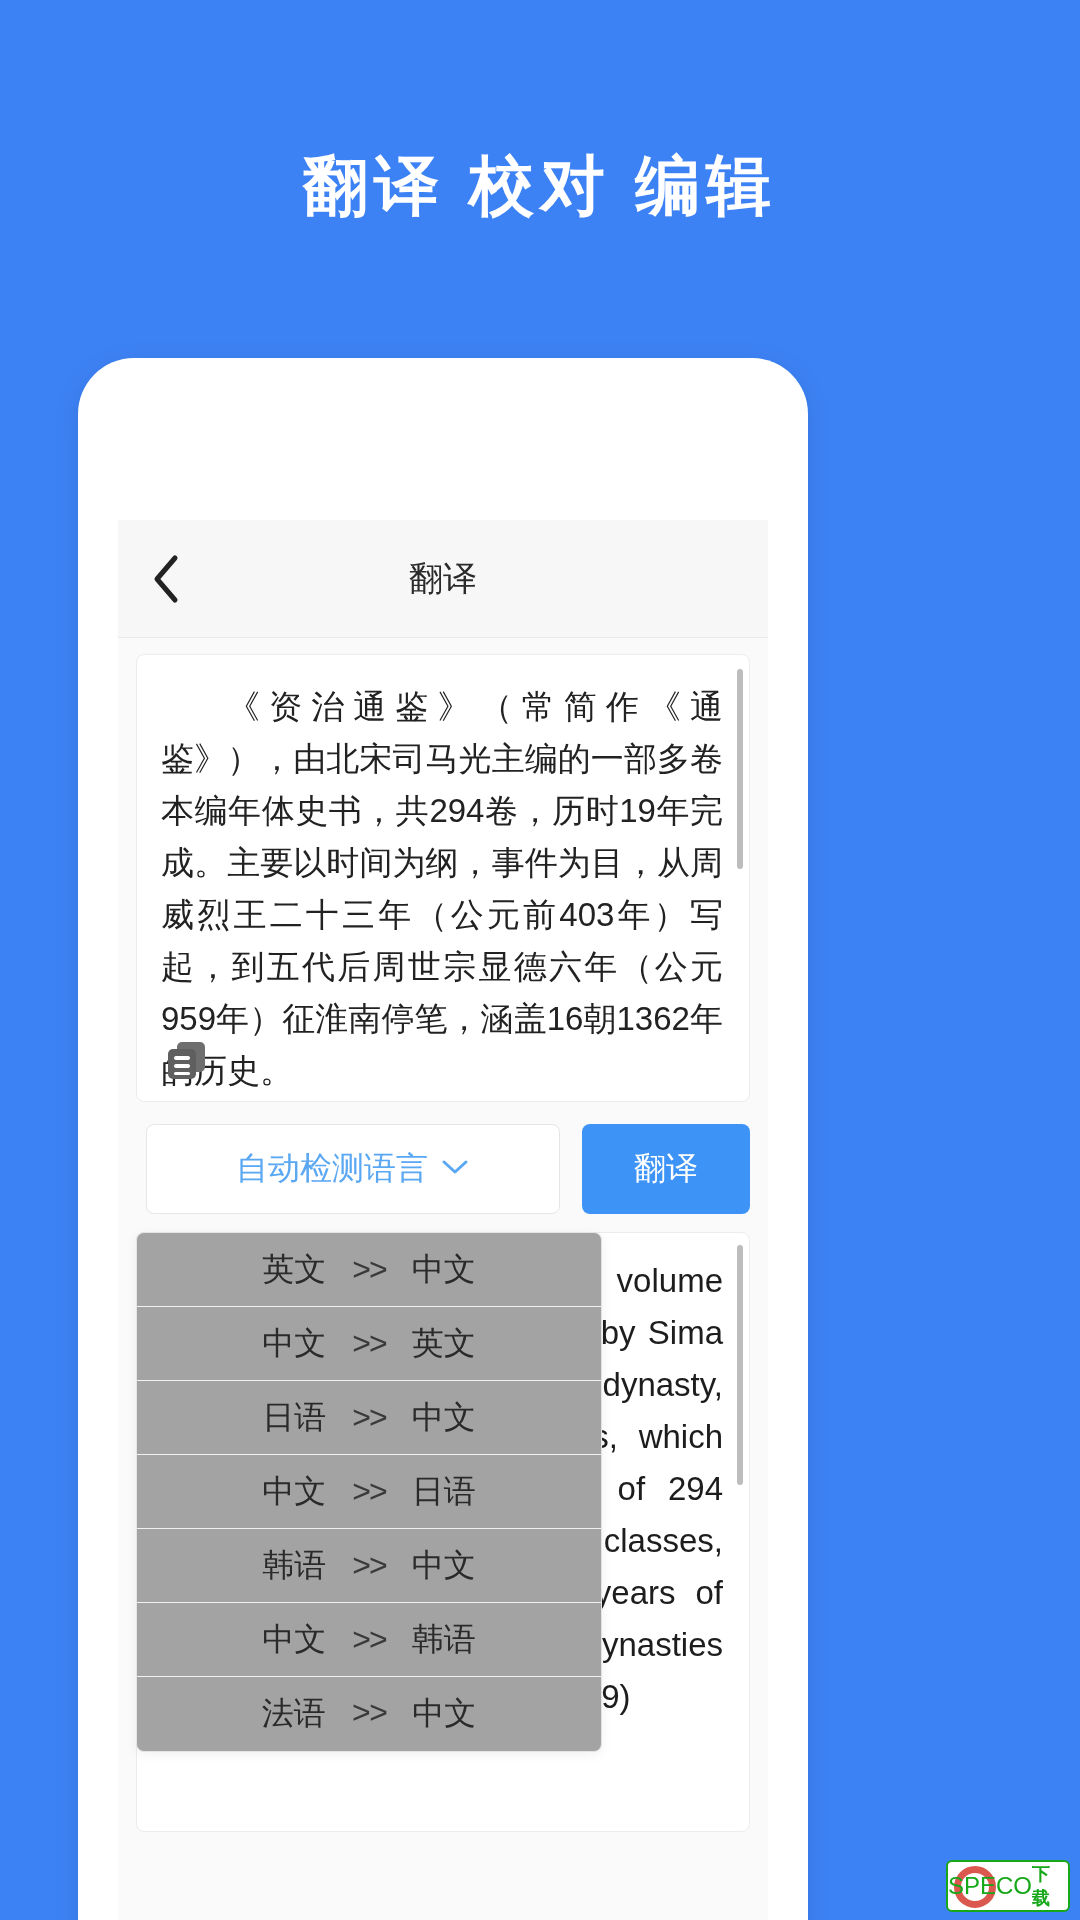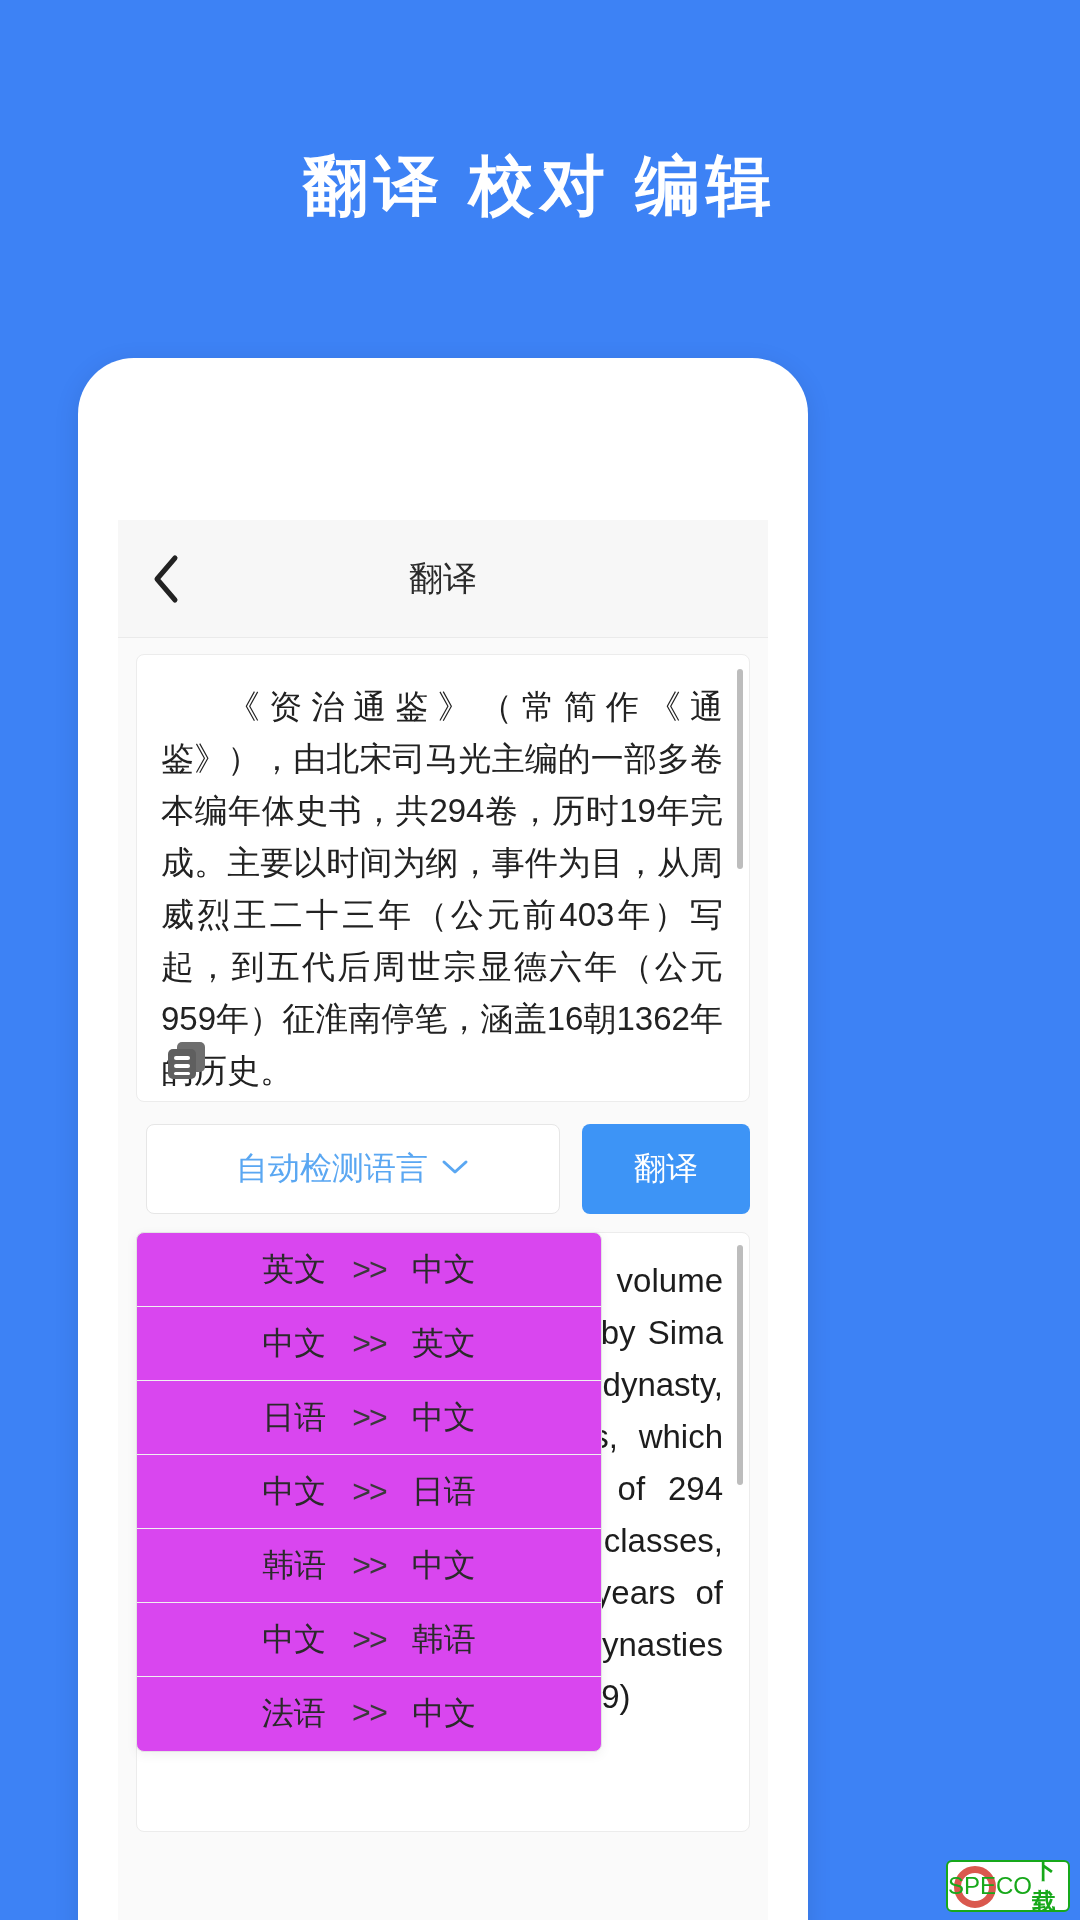--- a/index.html
+++ b/index.html
@@ -161,21 +161,21 @@
     width:6px; height:240px;
     background:#bdbdbd;
     border-radius:3px;
   }
 
   
   .lang-dropdown {
     position:absolute;
     left:0; top:0;
     width:466px;
-    background:#d946ef;
+    background:#a3a3a3;
     border:1px solid #e4e4e4;
     border-radius:8px;
     box-shadow:0 3px 12px rgba(0,0,0,0.06);
     overflow:hidden;
     z-index:5;
   }
   .dd-caret {
     position:absolute;
     left:219px; top:-14px;
     width:28px; height:14px;
@@ -231,21 +231,21 @@
   .wm-text {
     position:relative;
     font-size:24px;
     font-weight:normal;
     color:#17a81a;
     letter-spacing:0px;
     z-index:2;
   }
   .wm-text-cn {
     position:relative;
-    font-size:24px;
+    font-size:18px;
     font-weight:bold;
     color:#17a81a;
     z-index:2;
   }
 </style>
 </head>
 <body>
 
 <div class="promo-headline">翻译 校对 编辑</div>
 

